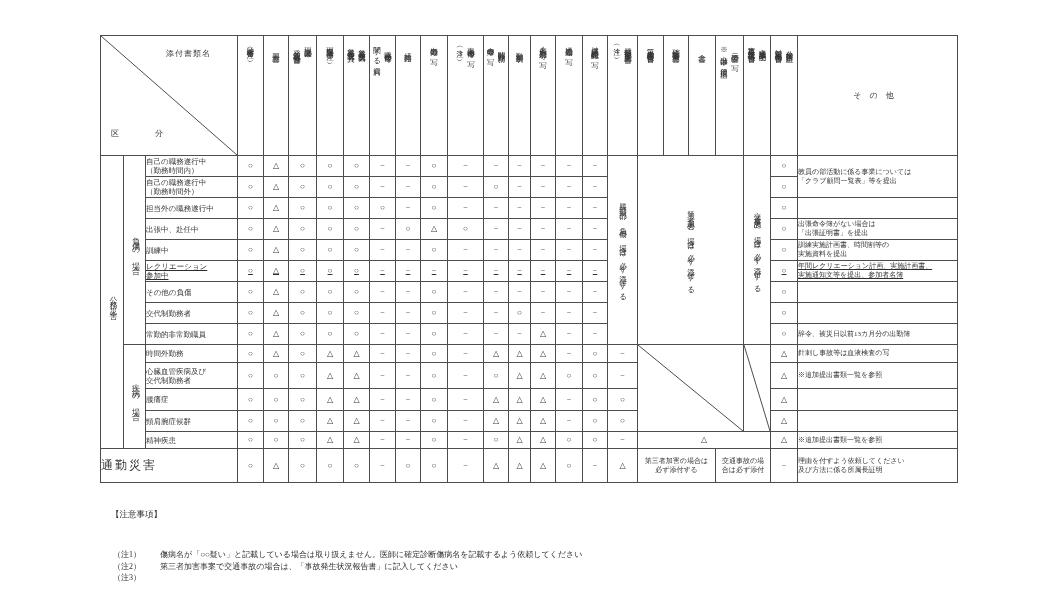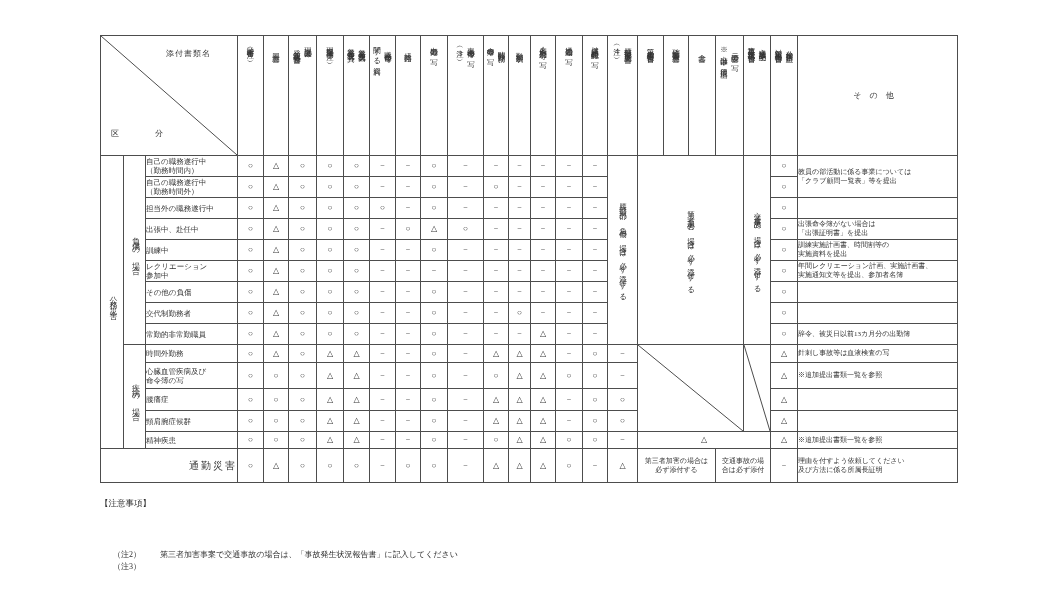--- a/index.html
+++ b/index.html
@@ -31,24 +31,24 @@
   td.remark { font-size:7px; text-align:left; vertical-align:middle;
     padding:1px 4px; line-height:9px; white-space:pre-line; }
   td.small-center { font-size:7px; text-align:center; vertical-align:middle;
     line-height:9px; white-space:pre-line; }
   td.diag { position:relative; }
   td.diag svg, th.corner svg { position:absolute; left:0; top:0; width:100%; height:100%; display:block; }
   th.corner { position:relative; }
   th.corner .corner-top { position:absolute; top:12px; right:26px; font-size:8px; letter-spacing:1px; }
   th.corner .corner-bottom { position:absolute; left:10px; bottom:16px; font-size:8px; letter-spacing:14px; }
   th.other-head { font-size:8px; text-align:center; vertical-align:middle; letter-spacing:8px; }
-  td.commute-label { font-size:10px; text-align:right; vertical-align:middle; letter-spacing:2px;margin-top:34px; }
+  td.commute-label { font-size:12px; text-align:left; vertical-align:middle; letter-spacing:2px;margin-top:34px; }
   
   .notes { position:absolute; left:100px; top:497px; font-size:8.5px; line-height:12px; }
-  .notes .notes-heading { margin:0; }
+  .notes .notes-heading { margin:11px; }
   .notes .note-item { margin-left:30px; }
   .footnotes { position:absolute; left:113px; top:549px; font-size:8px; line-height:11.5px; }
   .footnote { display:flex; }
   .footnote .tag { width:47px; flex:0 0 47px; }
 </style>
 </head>
 <body>
 
 <div class="page">
   <table class="doc" id="attachment-table">
@@ -219,21 +219,21 @@
           <td class="val">−</td>
           <td class="val">−</td>
           <td class="val">−</td>
           <td class="val">−</td>
           <td class="val">−</td>
           <td class="val">−</td>
           <td class="val">○</td>
           <td class="remark">訓練実施計画書、時間割等の
 実施資料を提出</td>
         </tr>
-        <tr style="height: 21px;">
+        <tr style="height: 21px; text-decoration: underline;">
           <td class="rowlabel">レクリエーション
 参加中</td>
           <td class="val">○</td>
           <td class="val">△</td>
           <td class="val">○</td>
           <td class="val">○</td>
           <td class="val">○</td>
           <td class="val">−</td>
           <td class="val">−</td>
           <td class="val">−</td>
@@ -330,21 +330,21 @@
           <td class="diag" rowspan="4">
             <svg viewBox="0 0 100 100" preserveAspectRatio="none">
               <line x1="0" y1="0" x2="100" y2="100" stroke="#4d4d4d" stroke-width="1" vector-effect="non-scaling-stroke"></line>
             </svg>
           </td>
           <td class="val">△</td>
           <td class="remark">針刺し事故等は血液検査の写</td>
         </tr>
         <tr style="height: 26px;">
           <td class="rowlabel">心臓血管疾病及び
-命令簿の写</td>
+交代制勤務者</td>
           <td class="val">○</td>
           <td class="val">○</td>
           <td class="val">○</td>
           <td class="val">△</td>
           <td class="val">△</td>
           <td class="val">−</td>
           <td class="val">−</td>
           <td class="val">○</td>
           <td class="val">−</td>
           <td class="val">○</td>
@@ -443,20 +443,24 @@
 及び方法に係る所属長証明</td>
         </tr>
       </tbody>
     </table>
 
   <div class="notes">
     <div class="notes-heading">【注意事項】</div>
   </div>
 
   <div class="footnotes" id="footnotes">
+      <div class="footnote">
+        <span class="tag">（注1）</span>
+        <span>傷病名が「○○疑い」と記載している場合は取り扱えません。医師に確定診断傷病名を記載するよう依頼してください</span>
+      </div>
       <div class="footnote">
         <span class="tag">（注2）</span>
         <span>第三者加害事案で交通事故の場合は、「事故発生状況報告書」に記入してください</span>
       </div>
       <div class="footnote">
         <span class="tag">（注3）</span>
       </div>
     </div>
 </div>
 

